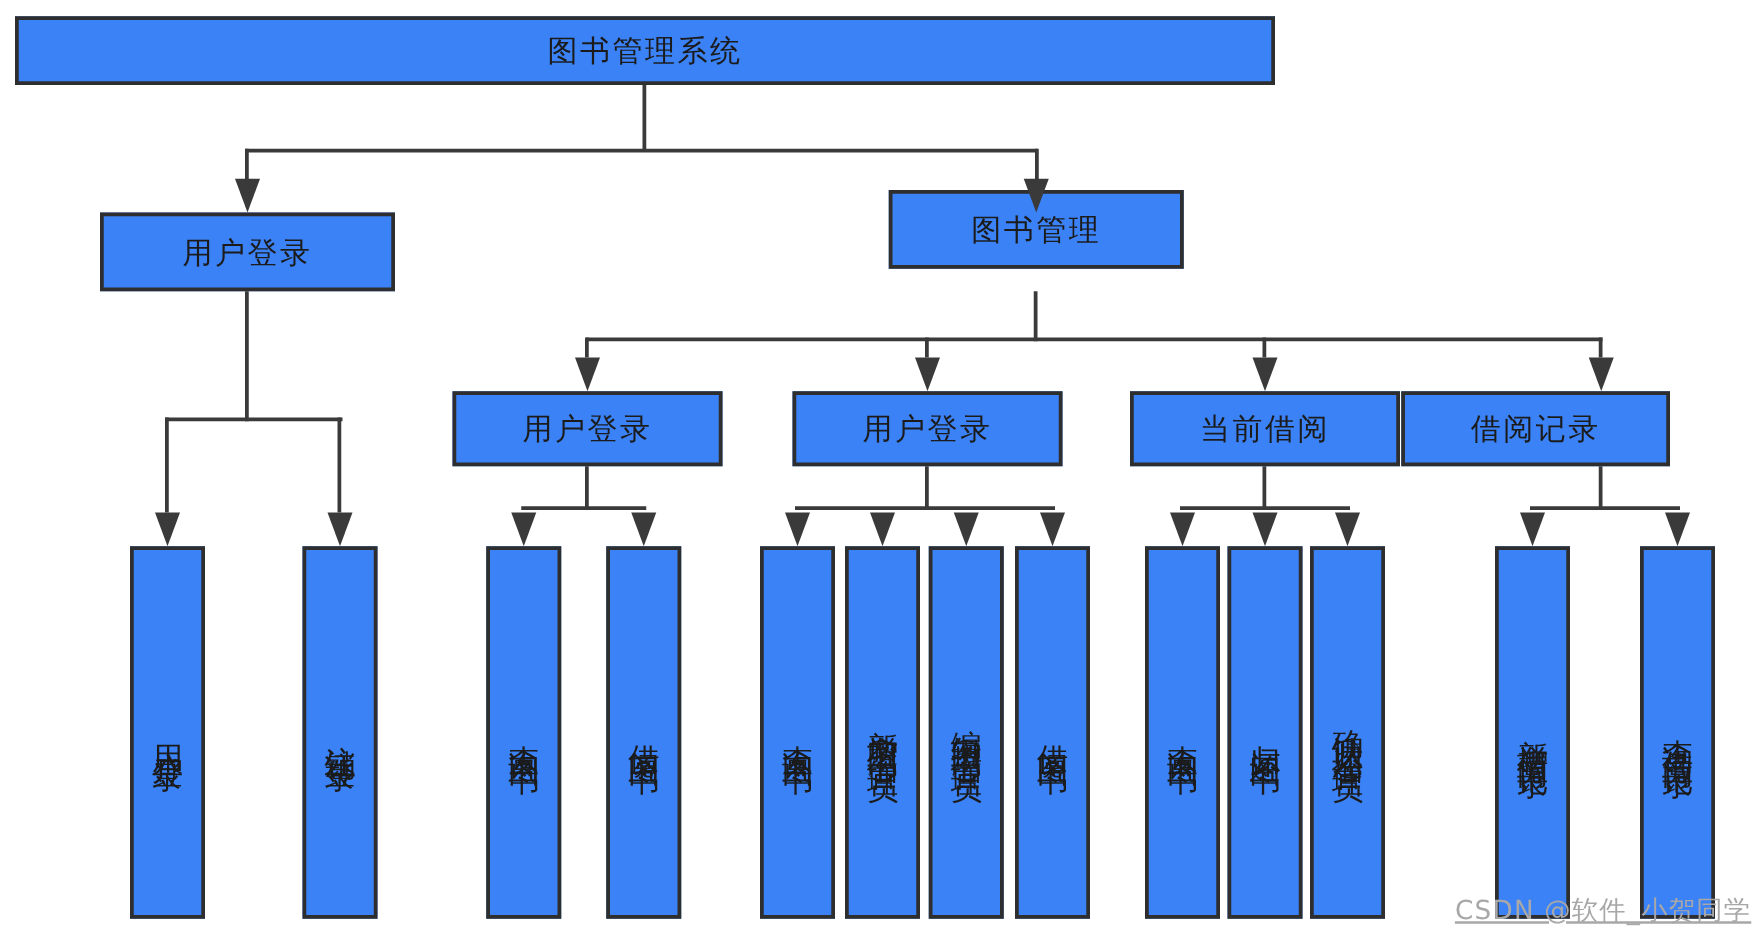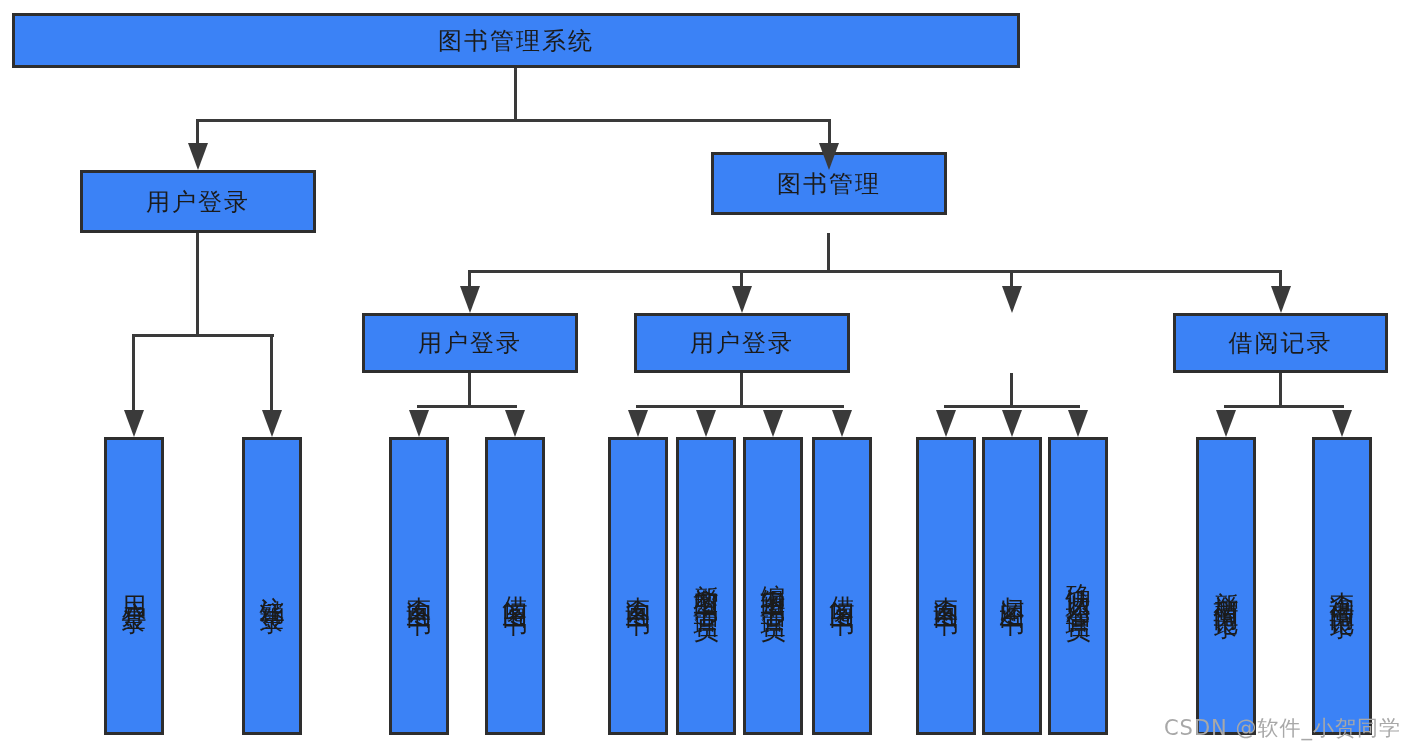--- a/index.html
+++ b/index.html
@@ -39,35 +39,37 @@
     border-right:10px solid transparent;
     border-top:27px solid #3a3a3a;
   }
   .watermark{
     position:absolute;
     top:714px;right:4px;
     font-size:21px;
     color:#a8a8a8;
     letter-spacing:1px;
     white-space:nowrap;
+    text-decoration:underline;
   }
 </style>
 </head>
 <body>
 
 <div class="canvas">
 
   <div class="box" style="left:12px;top:13px;width:1008px;height:55px">图书管理系统</div>
 
   <div class="box" style="left:80px;top:170px;width:236px;height:63px">用户登录</div>
   <div class="box" style="left:711px;top:152px;width:236px;height:63px">图书管理</div>
 
   <div class="box" style="left:362px;top:313px;width:216px;height:60px">用户登录</div>
   <div class="box" style="left:634px;top:313px;width:216px;height:60px">用户登录</div>
-  <div class="box" style="left:1173px;top:313px;width:215px;height:60px">借阅记录</div>
+  <div class="box" style="left:904px;top:313px;width:216px;height:60px">当前借阅</div>
+  <div class="box" style="left:1121px;top:313px;width:215px;height:60px">借阅记录</div>
 
   <div class="box vbox" style="left:104px;top:437px;width:60px;height:298px">用户登录</div>
   <div class="box vbox" style="left:242px;top:437px;width:60px;height:298px">注销登录</div>
 
   <div class="box vbox" style="left:389px;top:437px;width:60px;height:298px">查询图书</div>
   <div class="box vbox" style="left:485px;top:437px;width:60px;height:298px">借阅图书</div>
 
   <div class="box vbox" style="left:608px;top:437px;width:60px;height:298px">查询图书</div>
   <div class="box vbox" style="left:676px;top:437px;width:60px;height:298px">新增图书（管理员）</div>
   <div class="box vbox" style="left:743px;top:437px;width:60px;height:298px">编辑图书（管理员）</div>

